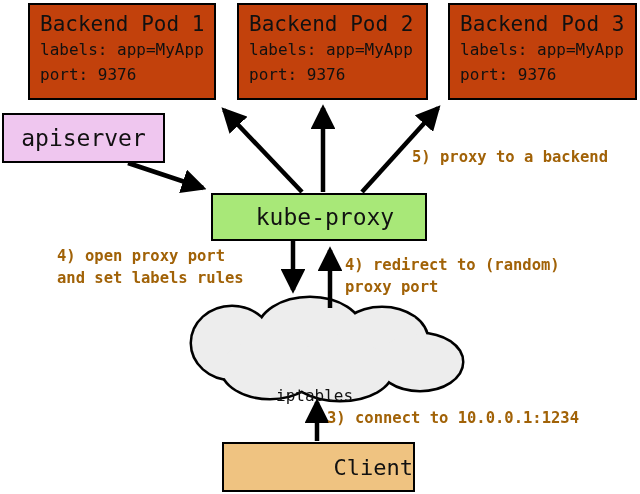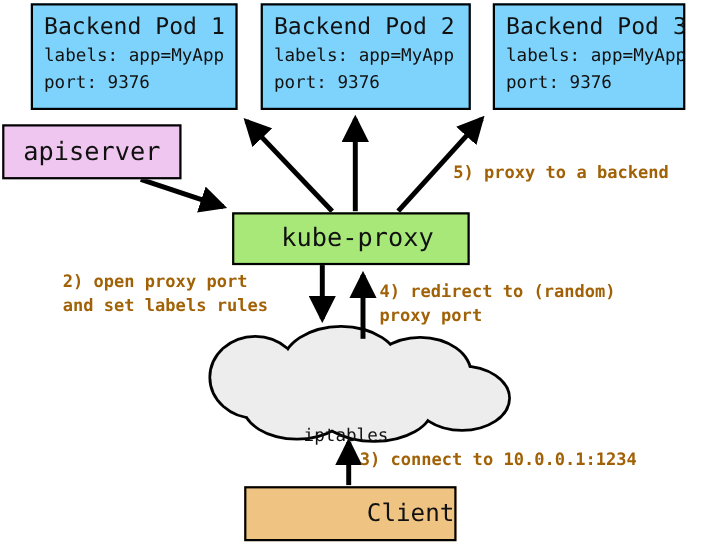--- a/index.html
+++ b/index.html
@@ -15,21 +15,21 @@
   .layer-svg {
     position: absolute;
     left: 0; top: 0;
     width: 640px; height: 494px;
   }
   .box {
     position: absolute;
     border: 2px solid #000000;
     box-sizing: border-box;
   }
-  .pod { background: #7dd3fc; }
+  .pod { background: #c2410c; }
   .pod-title {
     font-size: 21px;
     line-height: 26px;
     padding: 6px 0 0 10px;
     white-space: nowrap;
   }
   .pod-line {
     font-size: 16px;
     line-height: 25px;
     padding-left: 10px;
@@ -112,21 +112,21 @@
     <div class="pod-line">labels: app=MyApp</div>
     <div class="pod-line">port: 9376</div>
   </div>
 
   <div class="box pod" style="left:237px; top:3px; width:191px; height:97px;">
     <div class="pod-title">Backend Pod 2</div>
     <div class="pod-line">labels: app=MyApp</div>
     <div class="pod-line">port: 9376</div>
   </div>
 
-  <div class="box pod" style="left:448px; top:3px; width:175px; height:97px;">
+  <div class="box pod" style="left:448px; top:3px; width:189px; height:97px;">
     <div class="pod-title">Backend Pod 3</div>
     <div class="pod-line">labels: app=MyApp</div>
     <div class="pod-line">port: 9376</div>
   </div>
 
   <div class="box node-apiserver" style="left:2px; top:113px; width:163px; height:50px;">
     <span>apiserver</span>
   </div>
 
   <div class="box node-kubeproxy" style="left:211px; top:193px; width:216px; height:48px;">
@@ -134,21 +134,21 @@
   </div>
 
   <div class="cloud-label" style="left:276px; top:342px;margin-top:44px;">iptables</div>
 
   <div class="box node-client" style="left:222px; top:442px; width:193px; height:50px;">
     <span>Client</span>
   </div>
 
 
   <div class="step-label" style="left:57px; top:245px;">
-    <div>2) open proxy port</div>
+    <div>4) open proxy port</div>
     <div>and set labels rules</div>
   </div>
 
   <div class="step-label" style="left:327px; top:407px;">
     <div>3) connect to 10.0.0.1:1234</div>
   </div>
 
   <div class="step-label" style="left:345px; top:254px;">
     <div>4) redirect to (random)</div>
     <div>proxy port</div>

